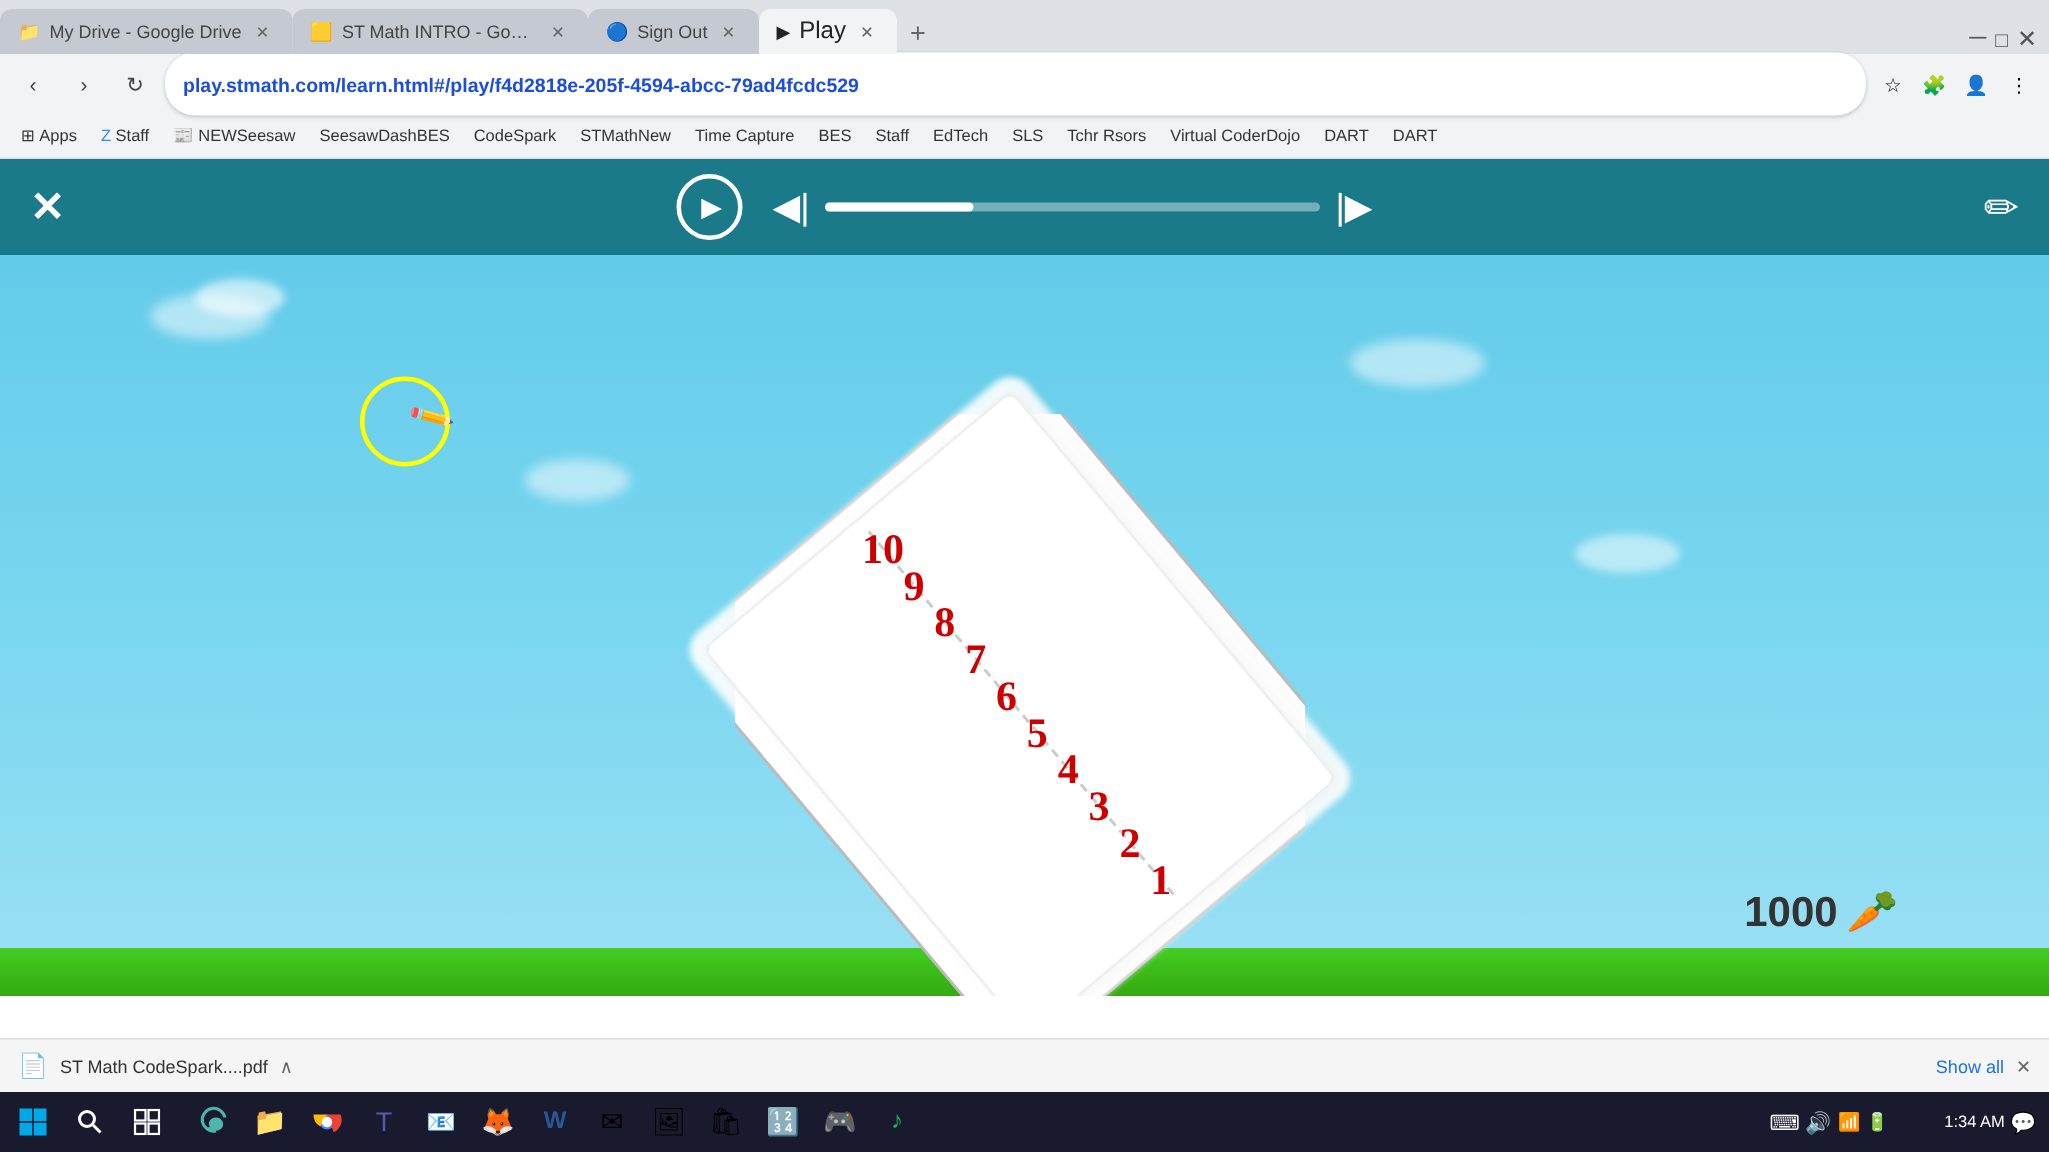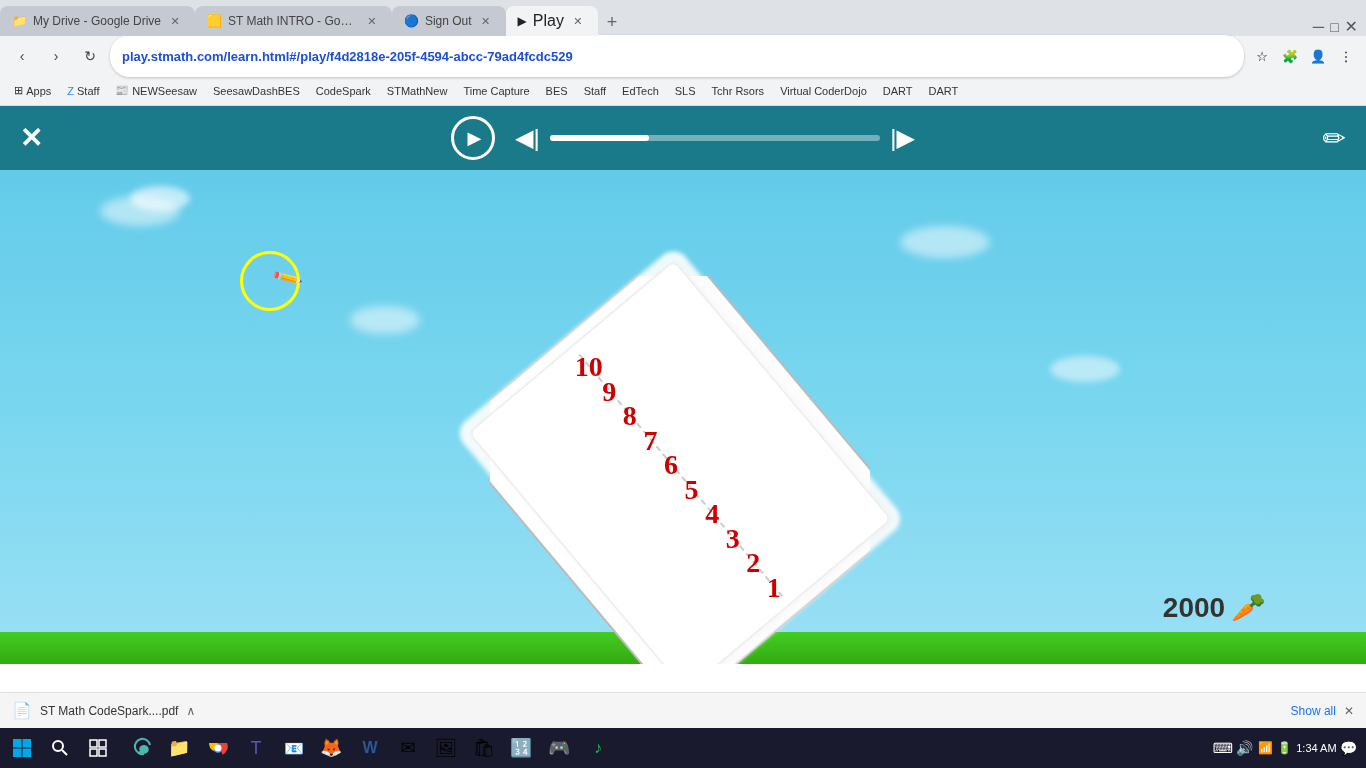--- a/index.html
+++ b/index.html
@@ -348,21 +348,21 @@
           <div style="font-size:28px; font-weight:900; color:#cc0000; font-family:Georgia,serif; transform:rotate(40deg);">7</div>
           <div style="font-size:28px; font-weight:900; color:#cc0000; font-family:Georgia,serif; transform:rotate(40deg);">8</div>
           <div style="font-size:28px; font-weight:900; color:#cc0000; font-family:Georgia,serif; transform:rotate(40deg);">9</div>
           <div style="font-size:28px; font-weight:900; color:#cc0000; font-family:Georgia,serif; transform:rotate(40deg);">10</div>
         </div>
       </div>
     </div>
   </div>
 
   <div class="score-display">
-    <span>2000</span>
+    <span>1000</span>
     <span style="font-size:28px;">🥕</span>
   </div>
 
   <div class="ground"></div>
 
 
 </div>
 
 <div class="file-bar">
   <div class="file-info">
@@ -460,18 +460,18 @@
     </div>
     <div class="taskbar-icon">
       <span style="font-size:16px; color:#1db954;">♪</span>
     </div>
   </div>
   <div class="taskbar-right">
     <span style="cursor:pointer; font-size:14px;">⌨</span>
     <span style="cursor:pointer; font-size:14px;">🔊</span>
     <span style="cursor:pointer; font-size:12px;">📶</span>
     <span style="cursor:pointer; font-size:12px;">🔋</span>
-    <div style="cursor:pointer; text-align:left;">
+    <div style="cursor:pointer; text-align:left;margin-left:33px;">
       <div style="font-size:11px; line-height:1.3;">1:34 AM</div>
     </div>
     <span style="cursor:pointer; font-size:14px;">💬</span>
   </div>
 </div>
 
 </body></html>

